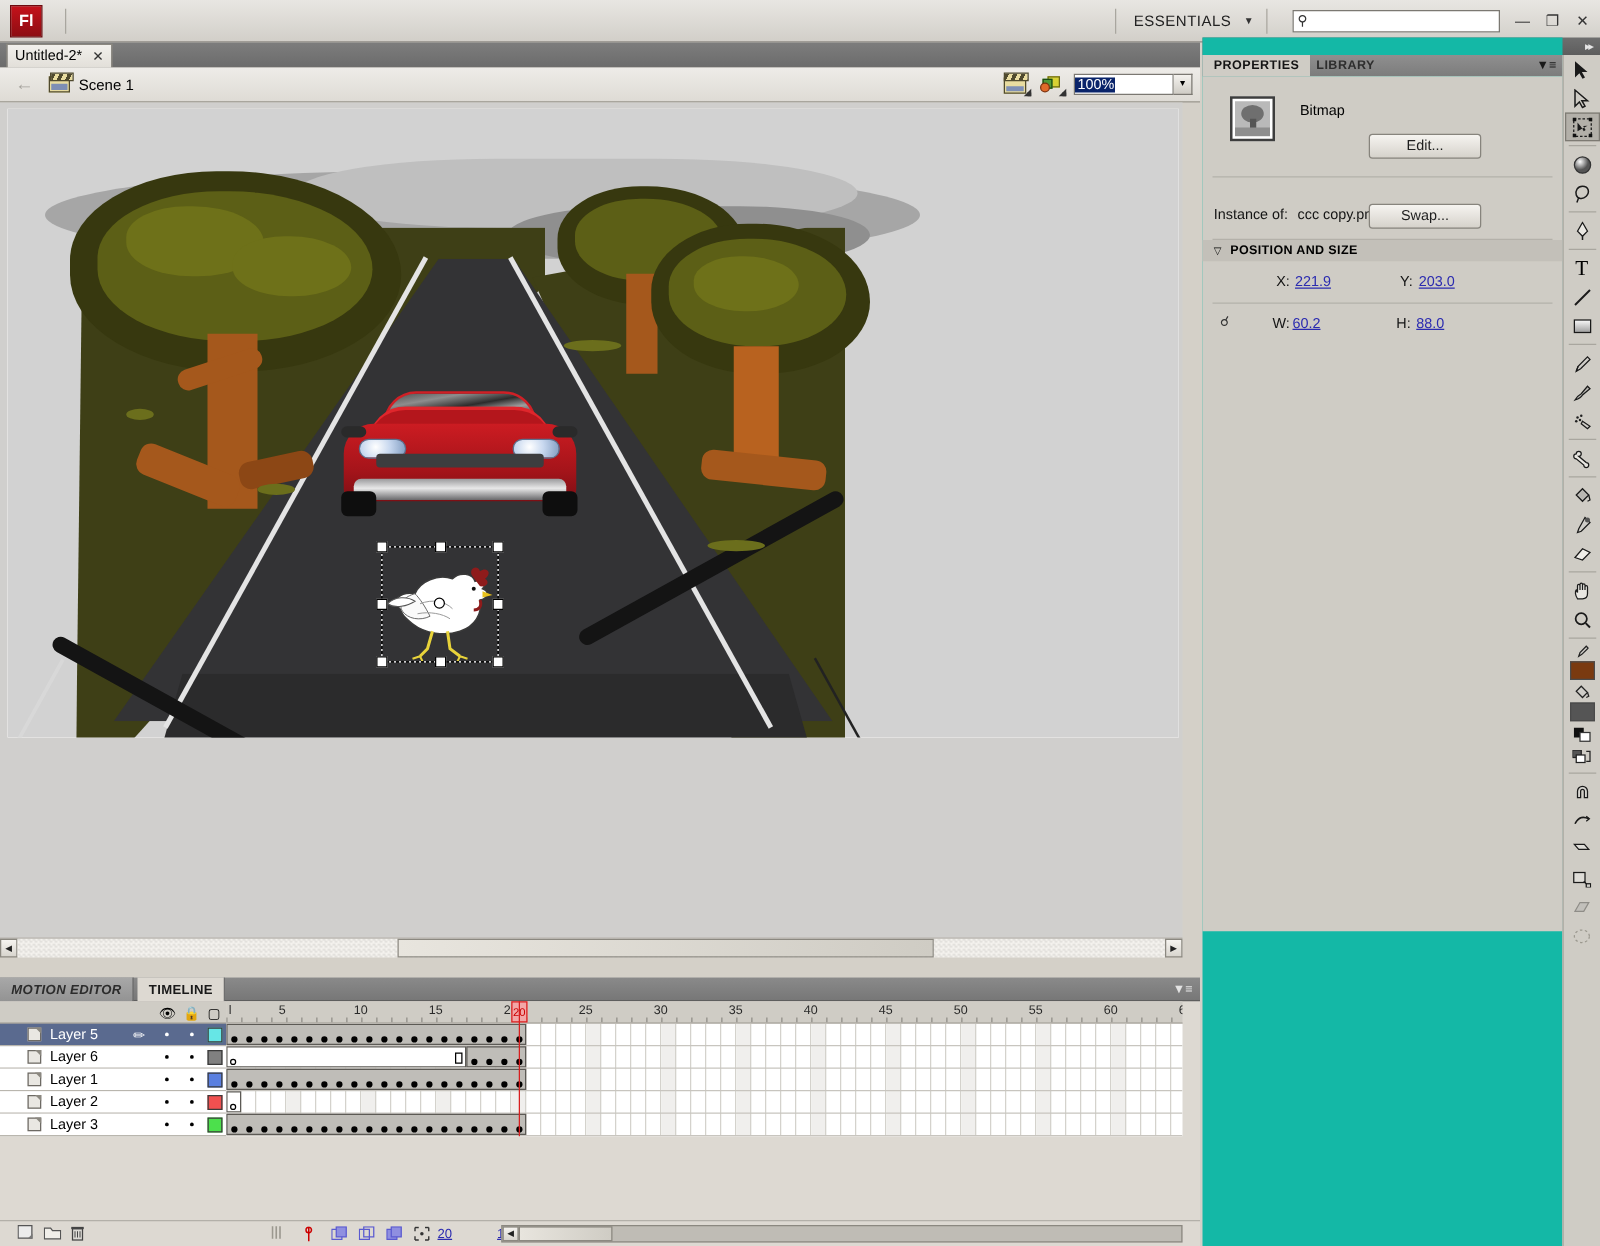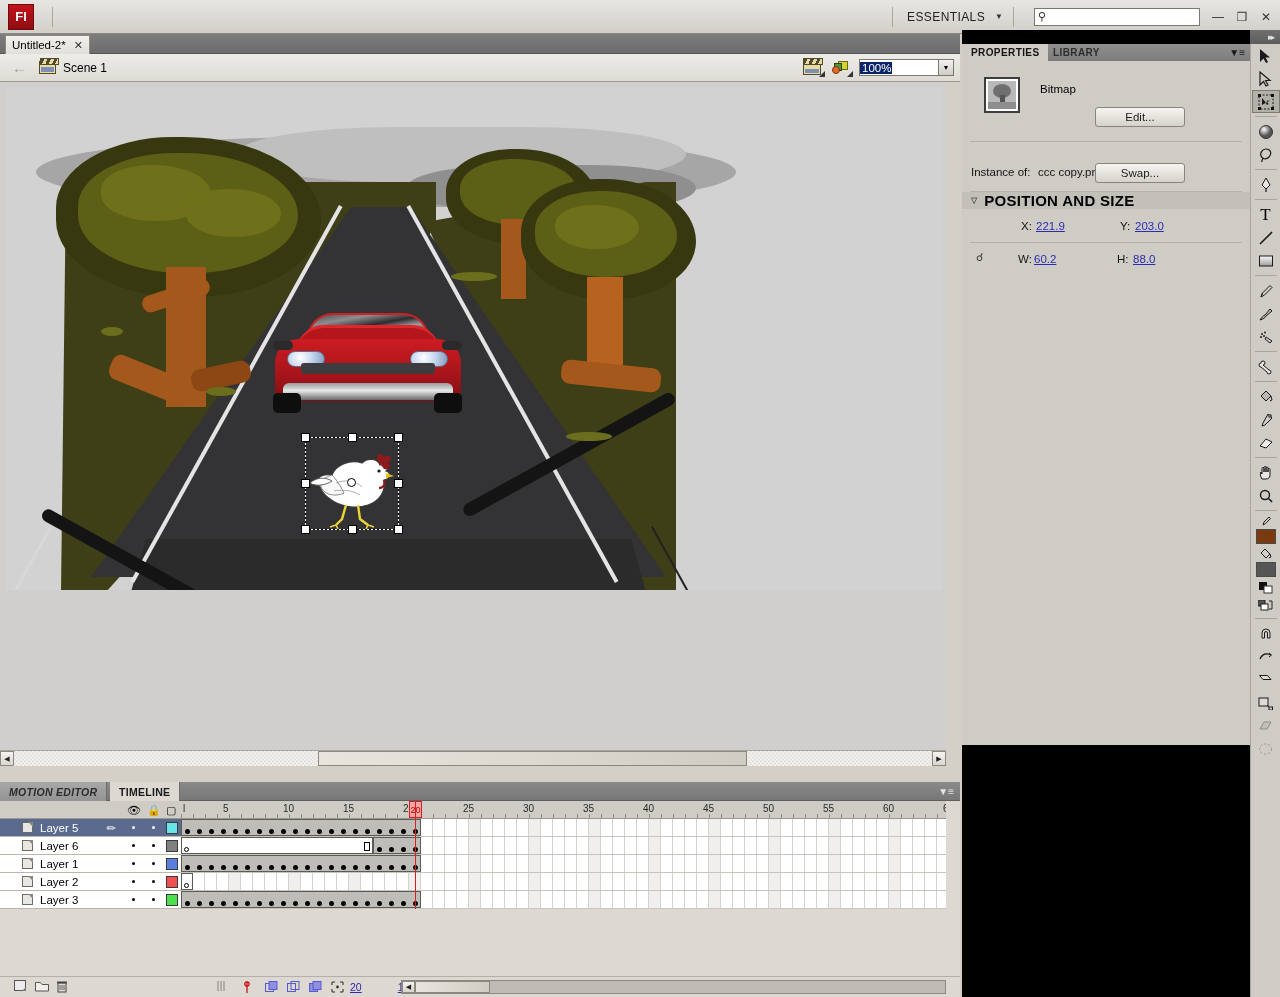--- a/index.html
+++ b/index.html
@@ -232,21 +232,21 @@
   .tl-bottom { position:absolute; left:0; bottom:0; width:960px; height:21px;
                background:#ddd9d2; border-top:1px solid #b3b0a9; display:flex; align-items:center; }
   .tlb-ico { width:15px; height:14px; margin-left:8px; position:relative; }
   .onion-ico { width:13px; height:13px; margin-left:6px; position:relative; }
   .tlb-txt { font-size:10.5px; color:#2b2bb0; text-decoration:underline; margin-left:6px; }
   .tlb-plain { font-size:10.5px; color:#1a1a1a; margin-left:1px; }
   .tl-hsb { position:absolute; right:16px; bottom:3px; width:155px; height:14px;
             background:#bfbcb5; border:1px solid #8b8880; display:flex; align-items:center; }
 
   
-  .rpanel { position:absolute; left:962px; top:30px; width:288px; height:967px; background:#000000; }
+  .rpanel { position:absolute; left:962px; top:30px; width:288px; height:967px; background:#14b8a6; }
   .rp-collapse { position:absolute; left:962px; top:30px; width:318px; height:14px;
                  background:linear-gradient(#6f6f6f,#5d5d5d); }
   .chev { position:absolute; top:2px; font-size:9px; color:#e6e6e6; letter-spacing:-2px; }
   .panel-tabs { position:absolute; left:0; top:14px; width:288px; height:17px;
                 background:linear-gradient(#8f8f8f,#7c7c7c); }
   .ptab { position:absolute; top:0; height:17px; display:flex; align-items:center;
           padding:0 9px; font-size:10px; font-weight:bold; letter-spacing:.4px; }
   .ptab.active { background:#cfccc5; color:#141414; }
   .ptab.inactive { color:#2e2e2e; }
   .ptab-menu { position:absolute; right:5px; top:3px; font-size:10px; color:#1a1a1a; }
@@ -264,21 +264,21 @@
     background:linear-gradient(#f6f4f0,#d5d2cb); border:1px solid #87847d;
     border-radius:3px; font-size:11.5px; display:flex; align-items:center; justify-content:center;
     color:#1d1d1d;
   }
   .prop-divider { position:absolute; left:8px; width:272px; height:1px; background:#b4b1aa; }
   .prop-lbl { position:absolute; font-size:11.5px; color:#141414; }
   .prop-val { position:absolute; font-size:11.5px; color:#2b2bb0; text-decoration:underline; }
   .sec-head { position:absolute; left:0; width:288px; height:17px; background:#c3c0b9;
               display:flex; align-items:center; }
   .sec-arrow { margin-left:9px; font-size:8px; }
-  .sec-title { margin-left:7px; font-size:15px; font-weight:bold; letter-spacing:.3px; }
+  .sec-title { margin-left:7px; font-size:10px; font-weight:bold; letter-spacing:.3px; }
   .lock-ico { position:absolute; left:14px; font-size:11px; color:#333; }
 
   
   .toolbar { position:absolute; left:1250px; top:44px; width:30px; height:953px;
              background:#cfccc5; border-left:1px solid #a9a69f; }
   .tool { position:relative; width:28px; height:23px; margin:0 auto;
           display:flex; align-items:center; justify-content:center; }
   .tool.active { background:#b3b0a9; border:1px solid #7d7a73; }
   .tool-sep { width:22px; height:1px; background:#a9a69f; margin:3px auto; }
   .swatch { width:20px; height:15px; border:1px solid #4a4a4a; margin:2px auto; }

